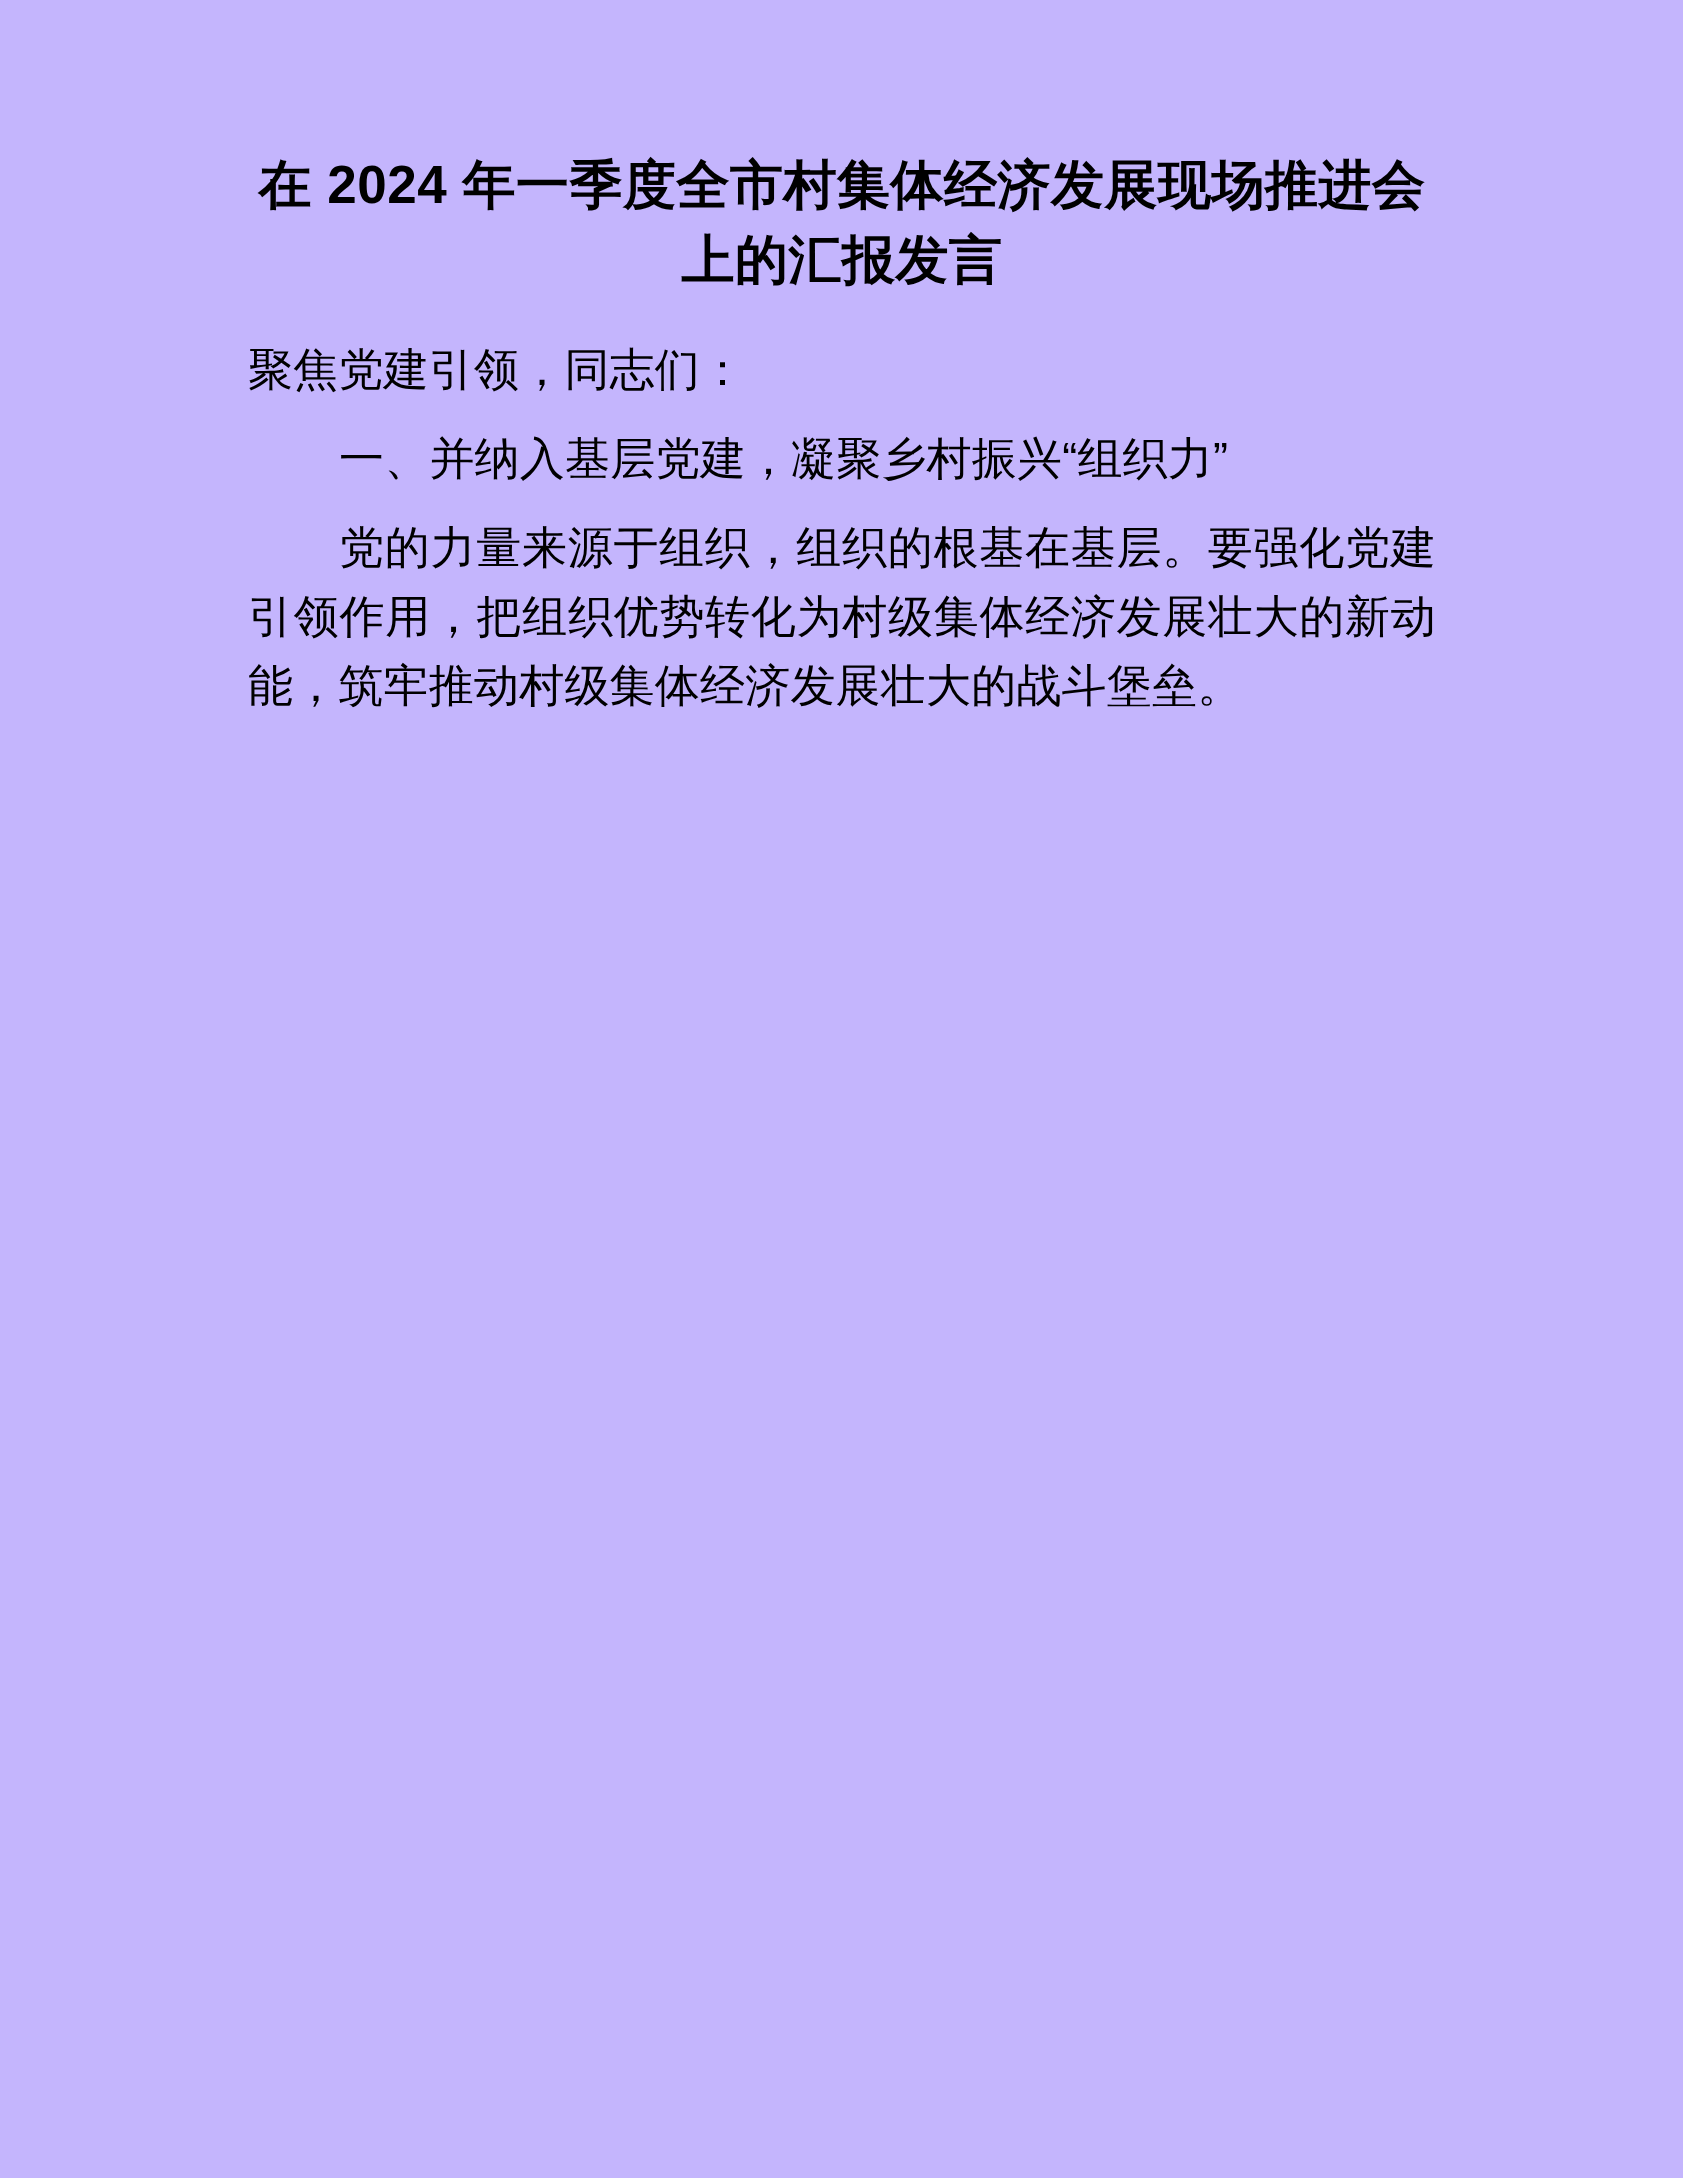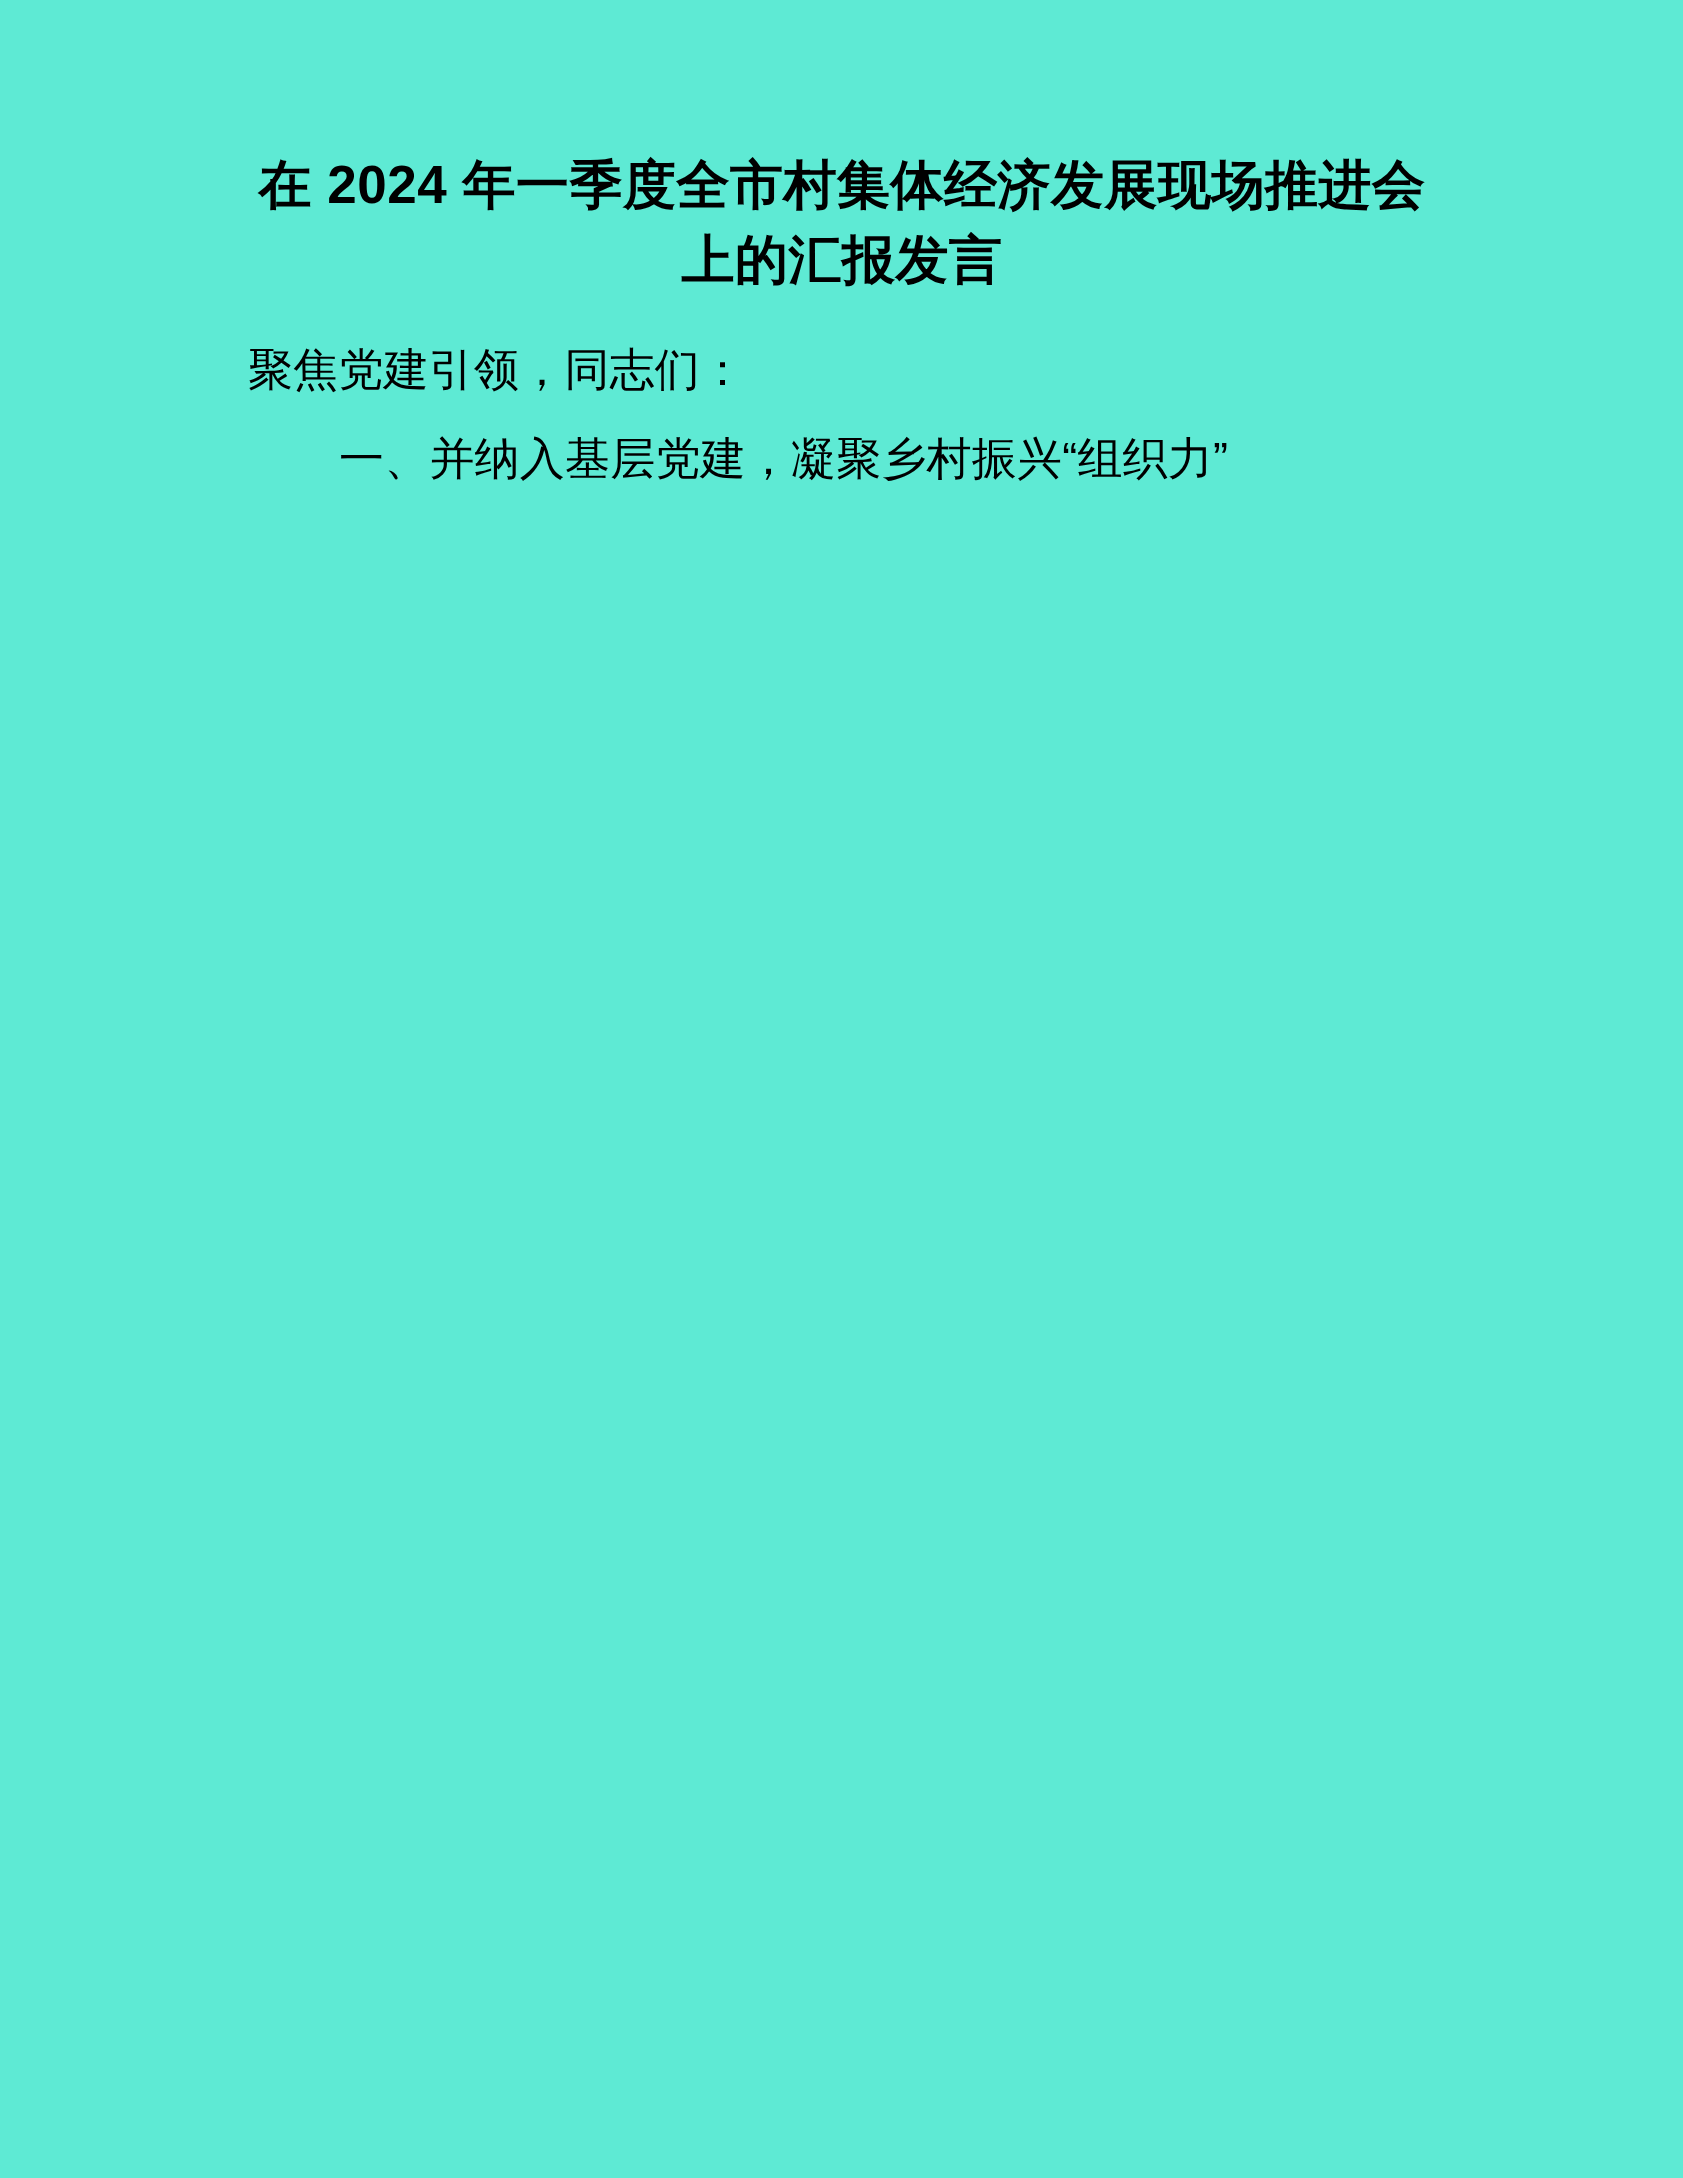--- a/index.html
+++ b/index.html
@@ -12,21 +12,21 @@
     height: 2178px;
     font-family: "Liberation Sans", "DejaVu Sans", sans-serif;
     color: #000000;
     -webkit-font-smoothing: antialiased;
   }
 
   .page {
     position: relative;
     width: 1683px;
     height: 2178px;
-    background: #5eead4;
+    background: #c4b5fd;
     box-sizing: border-box;
     padding: 0;
     overflow: hidden;
   }
 
   .content {
     position: absolute;
     left: 248px;
     top: 0;
     width: 1188px;
@@ -78,17 +78,18 @@
 <div class="page">
   <div class="content">
 
     <h1 class="doc-title">在 2024 年一季度全市村集体经济发展现场推进会上的汇报发言</h1>
 
     <p class="salutation">聚焦党建引领，同志们：</p>
 
 
     <p class="heading">一、并纳入基层党建，凝聚乡村振兴“组织力”</p>
 
+    <p class="para">党的力量来源于组织，组织的根基在基层。要强化党建引领作用，把组织优势转化为村级集体经济发展壮大的新动能，筑牢推动村级集体经济发展壮大的战斗堡垒。</p>
 
 
   </div>
 </div>
 
 
 </body></html>

